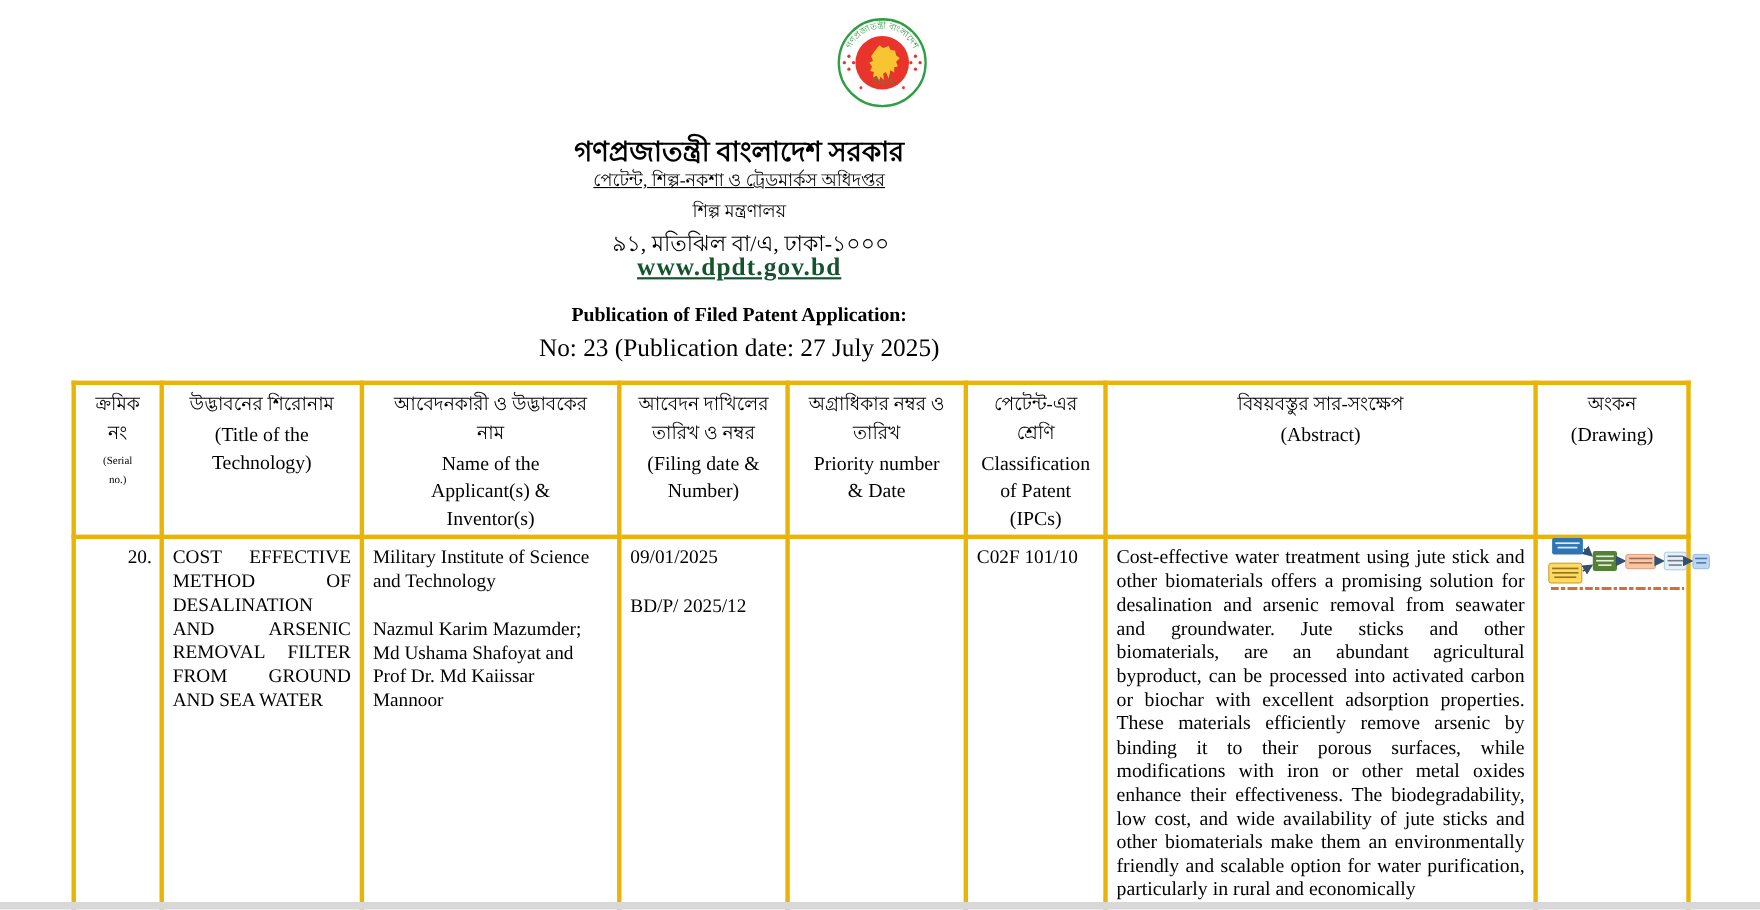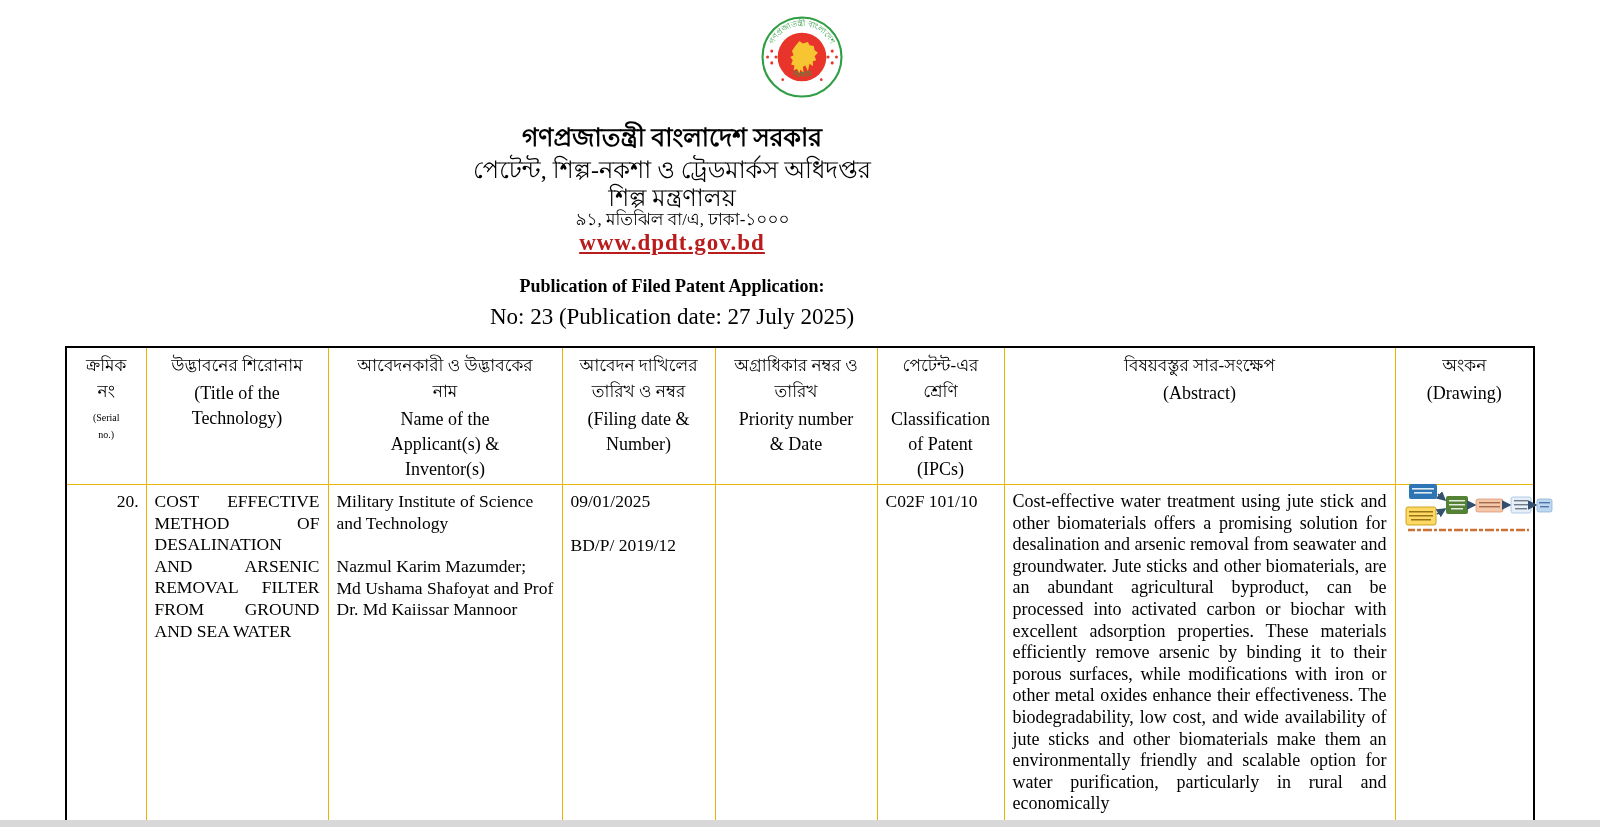--- a/index.html
+++ b/index.html
@@ -6,37 +6,37 @@
   html,body { margin:0; padding:0; }
   body {
     width:1600px; height:827px; position:relative; overflow:hidden;
     background:#ffffff; font-family:"Liberation Serif", serif; color:#000;
   }
   .abs { position:absolute; }
   .centerline { left:0; width:1344px; text-align:center; }
 
   
   .org-name   { top:118px; font-size:25px; font-weight:bold; }
-  .dept-line  { top:151px; font-size:24px; }
-  .ministry   { top:179px; font-size:24px; }
-  .address    { top:206px; font-size:17px;padding-left:21px; }
+  .dept-line  { top:151px; font-size:16px;text-decoration:underline; }
+  .ministry   { top:179px; font-size:16px; }
+  .address    { top:206px; font-size:20px;padding-left:21px; }
   .site-line  { top:230px; font-size:23px; font-weight:bold; letter-spacing:1px; }
-  .site-line a { color:#b91c1c; text-decoration:underline; }
+  .site-line a { color:#14532d; text-decoration:underline; }
 
   .doc-title1 { top:276px; font-size:18px; font-weight:bold; }
   .doc-title2 { top:304px; font-size:23px; font-weight:normal; }
 
   
   .patent-table {
     position:absolute; left:65px; top:346px; width:1468px;
     border-collapse:collapse; table-layout:fixed;
     border:2px solid #000;
   }
   .patent-table th, .patent-table td {
-    border:1px solid #eab308; vertical-align:top; overflow:hidden;
+    border:4px solid #eab308; vertical-align:top; overflow:hidden;
   }
   .patent-table th { font-weight:normal; text-align:center; padding:5px 4px 2px 4px; }
   .hdr-row { height:132px; }
   .body-row { height:400px; }
   .hdr-bn { font-size:17px; line-height:26px; white-space:pre-line; }
   .hdr-en { font-size:18px; line-height:25px; white-space:pre-line; margin-top:2px; }
   .hdr-en.small { font-size:10px; line-height:17px; margin-top:4px; }
 
   .patent-table td { padding:6px 8px; font-size:17.5px; line-height:21.6px; }
   td.c-serial { text-align:right; padding-right:7px; }
@@ -162,21 +162,21 @@
       </td>
       <td class="c-title">
         <div>COST EFFECTIVE METHOD OF DESALINATION AND ARSENIC REMOVAL FILTER FROM GROUND AND SEA WATER</div>
       </td>
       <td>
         <p>Military Institute of Science and Technology</p>
         <p class="gap">Nazmul Karim Mazumder; Md Ushama Shafoyat and Prof Dr. Md Kaiissar Mannoor</p>
       </td>
       <td>
         <p>09/01/2025</p>
-        <p class="gap">BD/P/ 2019/12</p>
+        <p class="gap">BD/P/ 2025/12</p>
       </td>
       <td>
         <span></span>
       </td>
       <td>
         <span>C02F 101/10</span>
       </td>
       <td class="c-abstract">
         <div>Cost-effective water treatment using jute stick and other biomaterials offers a promising solution for desalination and arsenic removal from seawater and groundwater. Jute sticks and other biomaterials, are an abundant agricultural byproduct, can be processed into activated carbon or biochar with excellent adsorption properties. These materials efficiently remove arsenic by binding it to their porous surfaces, while modifications with iron or other metal oxides enhance their effectiveness. The biodegradability, low cost, and wide availability of jute sticks and other biomaterials make them an environmentally friendly and scalable option for water purification, particularly in rural and economically</div>
       </td>

